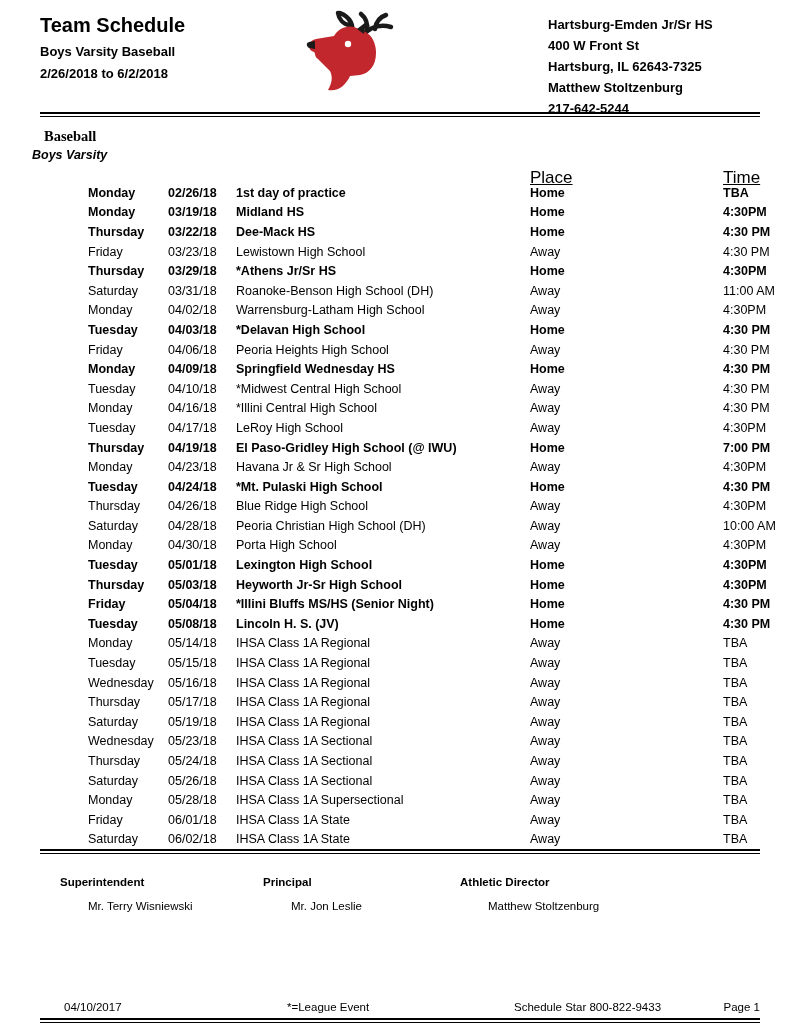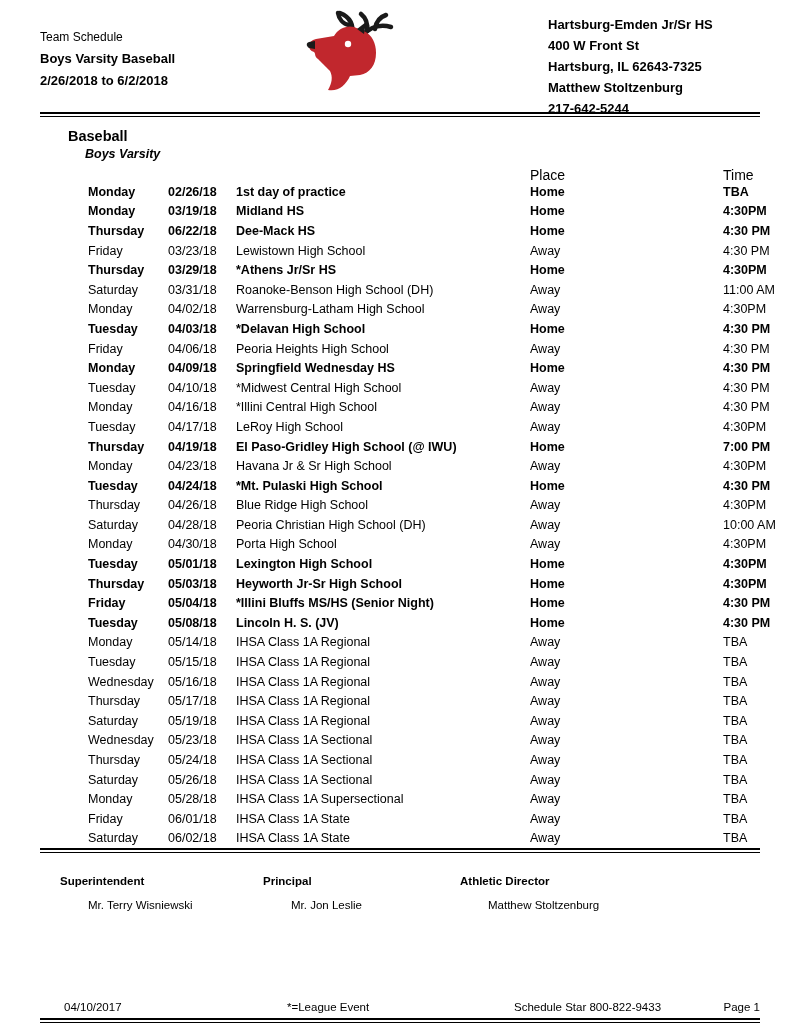--- a/index.html
+++ b/index.html
@@ -9,42 +9,42 @@
     position: relative;
     width: 800px;
     height: 1035px;
     margin: 0 auto;
     background: #fff;
     overflow: hidden;
   }
   
   .header { position: relative; padding: 14px 40px 0 40px; height: 112px; }
   .header-left { position: absolute; left: 40px; top: 14px; width: 280px; }
-  .doc-title { font-size: 12px; font-weight: normal; margin: 16px 0 7px 0; }
+  .doc-title { font-size: 20px; font-weight: bold; margin: 0 0 7px 0; }
   .doc-sub, .doc-range { font-size: 13px; font-weight: bold; margin: 0 0 7px 0; }
   .logo { position: absolute; left: 300px; top: 8px; width: 100px; height: 90px; }
   .header-right { position: absolute; left: 548px; top: 14px; width: 240px;
                   font-size: 13px; font-weight: bold; line-height: 21px; }
   .header-right div { margin: 0; }
   
   .rule-double { margin: 0 40px; height: 5px;
                  border-top: 2px solid #000; border-bottom: 1px solid #000; }
   .rule-bottom { position: absolute; left: 40px; right: 40px; bottom: 12px; height: 5px;
                  border-top: 2px solid #000; border-bottom: 1px solid #000; margin: 0; }
   
-  .section-sport { margin: 11px 0 3px 68px; font-size: 14.5px; font-weight: bold; }
-  .section-level { margin: 0 0 6px 85px; font-size: 12.5px; font-weight: bold; font-style: italic; }
+  .section-sport { margin: 11px 0 3px 44px; font-size: 14.5px; font-weight: bold; font-family: Liberation Serif, serif; }
+  .section-level { margin: 0 0 6px 32px; font-size: 12.5px; font-weight: bold; font-style: italic; }
   
   .table { margin: 0 40px 0 88px; font-size: 12.5px; }
   .row { display: grid; grid-template-columns: 80px 68px 294px 193px 1fr;
          height: 19.6px; align-items: center; }
   .row.bold { font-weight: bold; }
   .cell { white-space: nowrap; }
   .col-header-row { display: grid; grid-template-columns: 80px 68px 294px 193px 1fr;
-                    height: 15px; align-items: end; font-size: 14px; }
+                    height: 15px; align-items: end; font-size: 17px; text-decoration: underline; }
   
   .roles { display: grid; grid-template-columns: 203px 197px 1fr;
            margin: 22px 40px 0 60px; font-size: 11.5px; }
   .role-title { font-weight: bold; margin: 0 4px 12px 0; }
   .role-name { margin: 0; padding-left: 28px; }
   
   .bottom-info { position: absolute; left: 40px; right: 40px; bottom: 22px;
                  display: grid; grid-template-columns: 223px 227px 1fr auto;
                  font-size: 11.5px; margin-left: 24px; }
   .bottom-info .right { text-align: center; }
@@ -109,21 +109,21 @@
         </div>
         <div class="row bold">
           <span class="cell day">Monday</span>
           <span class="cell date">03/19/18</span>
           <span class="cell opponent">Midland HS</span>
           <span class="cell place">Home</span>
           <span class="cell time">4:30PM</span>
         </div>
         <div class="row bold">
           <span class="cell day">Thursday</span>
-          <span class="cell date">06/22/18</span>
+          <span class="cell date">03/22/18</span>
           <span class="cell opponent">Dee-Mack HS</span>
           <span class="cell place">Home</span>
           <span class="cell time">4:30 PM</span>
         </div>
         <div class="row">
           <span class="cell day">Friday</span>
           <span class="cell date">03/23/18</span>
           <span class="cell opponent">Lewistown High School</span>
           <span class="cell place">Away</span>
           <span class="cell time">4:30 PM</span>

